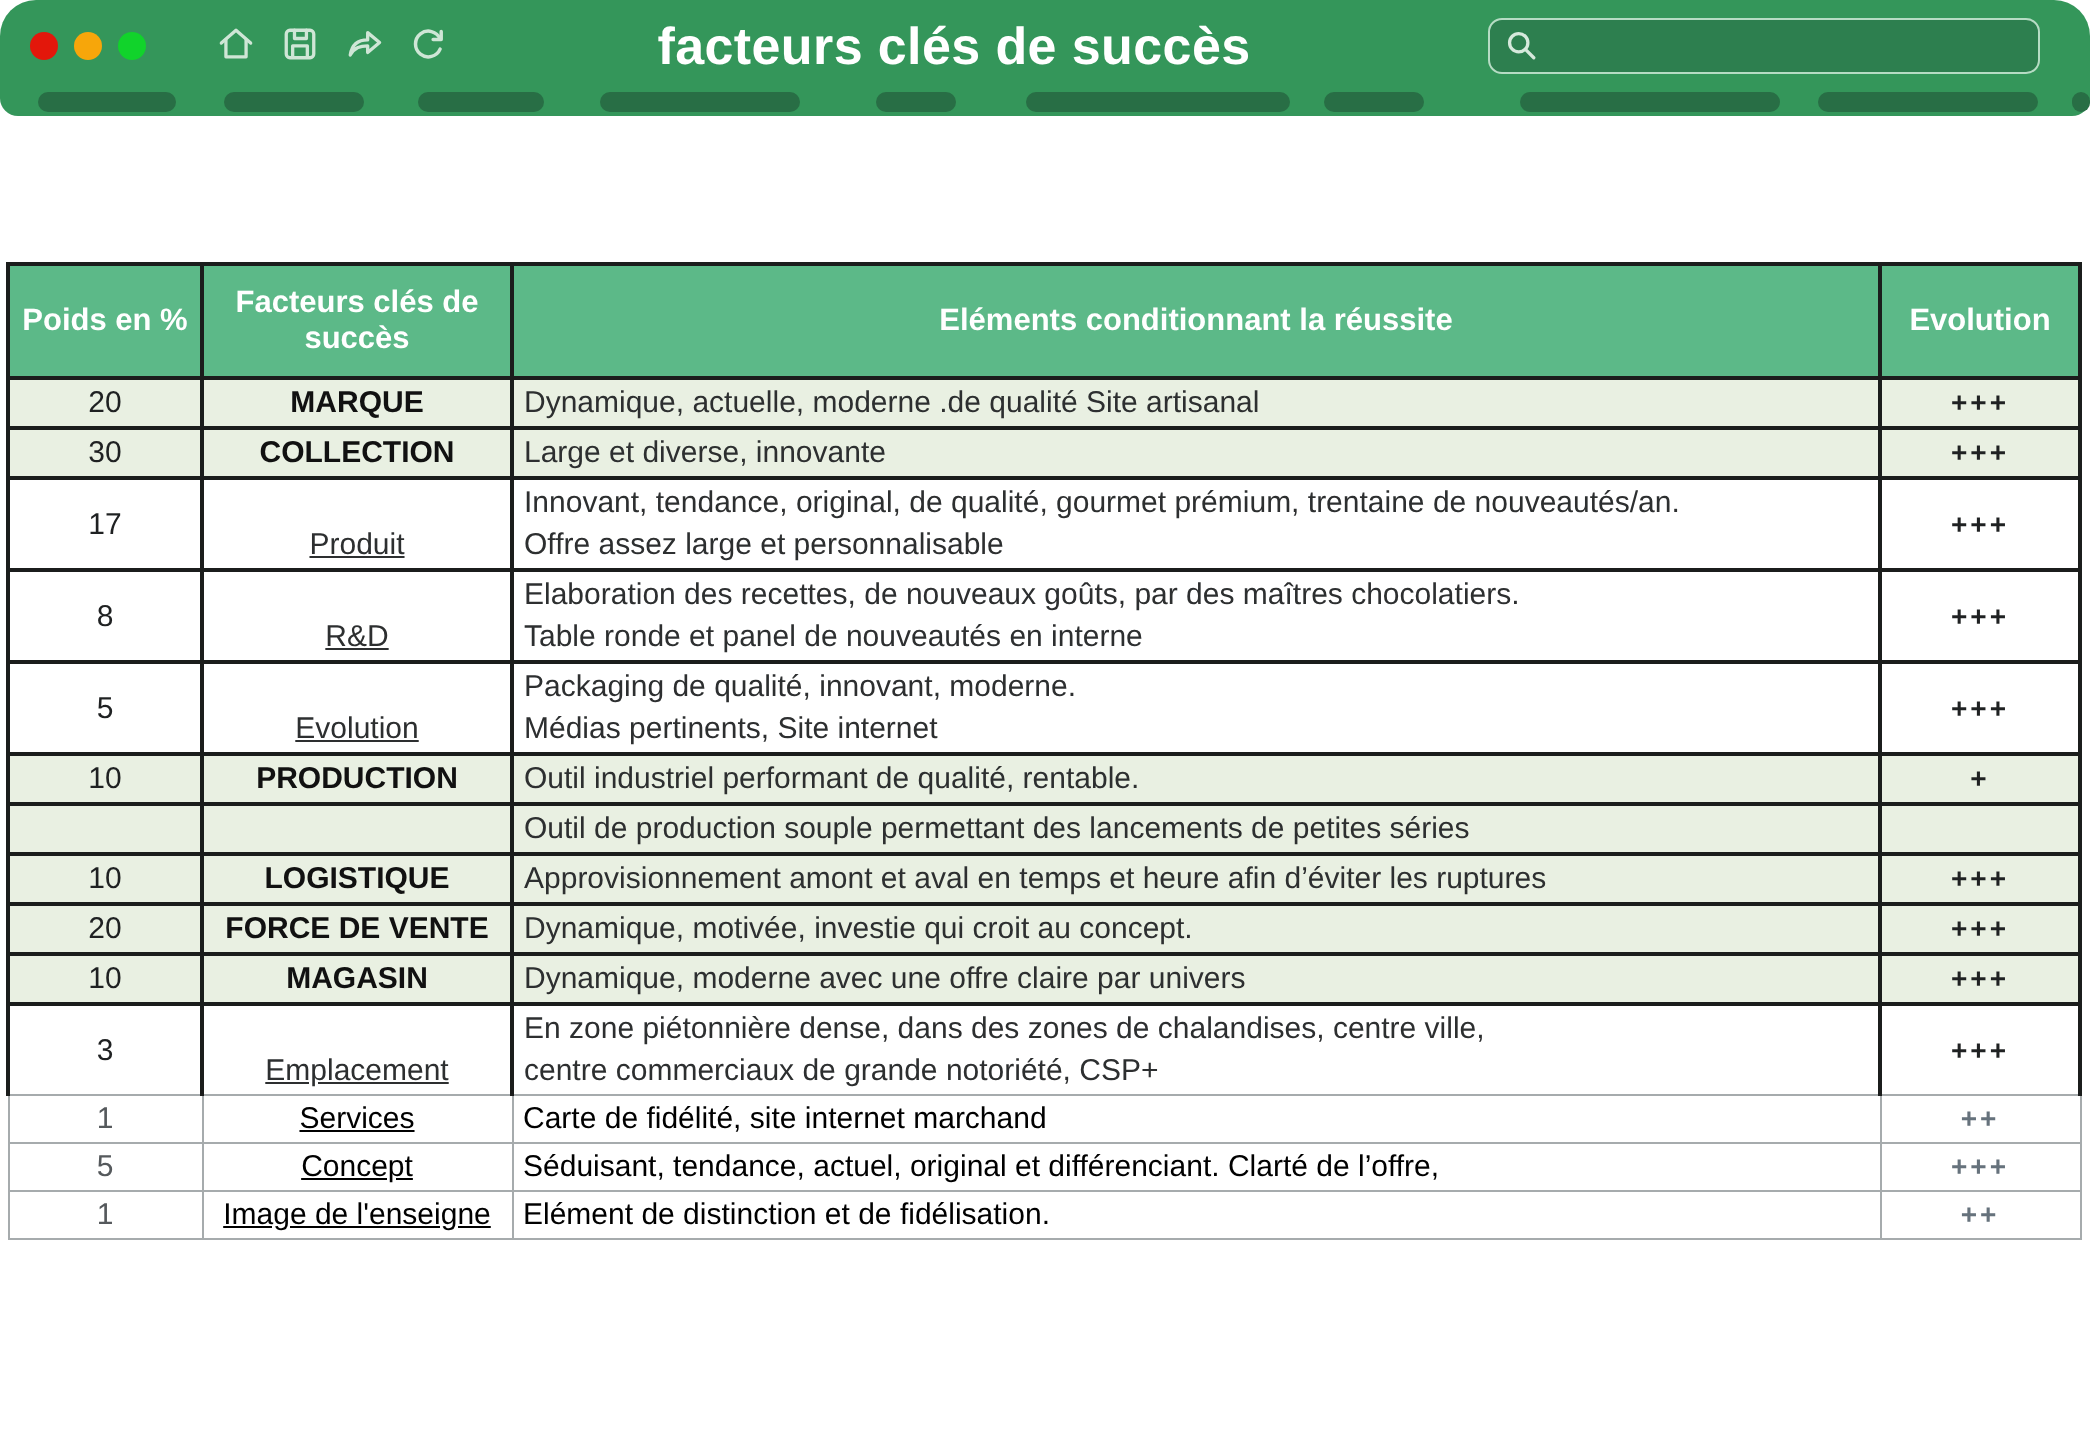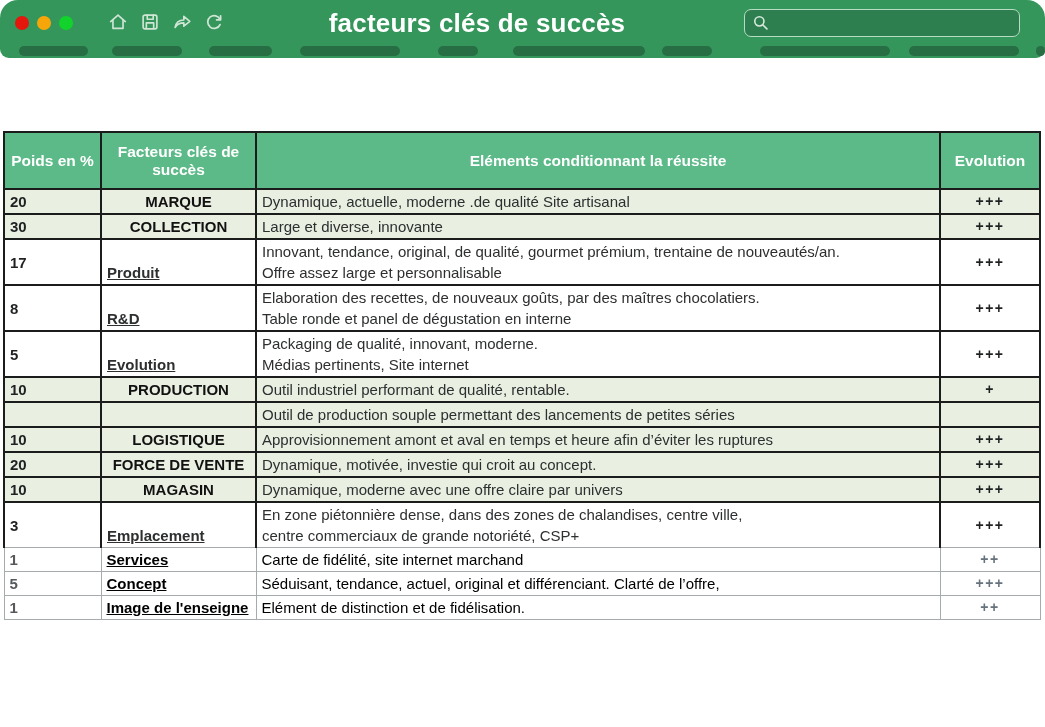--- a/index.html
+++ b/index.html
@@ -50,23 +50,23 @@
   th{
     background:var(--header-green,#5cb988);color:#ffffff;
     font-weight:bold;font-size:15.5px;
     border:2px solid #1b1d1c;height:51px;padding:2px 4px;
     text-align:center;vertical-align:middle;
   }
   td{
     border:2px solid #1b1d1c;padding:1px 5px;line-height:21px;
     color:#2d2f30;vertical-align:middle;overflow:hidden;
   }
-  td.weight{text-align:left;font-weight:bold;color:#1f2122;}
+  td.weight{text-align:center;font-weight:normal;color:#1f2122;}
   td.factor.category{font-weight:bold;color:#111111;text-align:center;}
-  td.factor.sub{text-align:left;vertical-align:bottom;font-weight:bold;}
+  td.factor.sub{text-align:center;vertical-align:bottom;}
   td.factor.sub span{text-decoration:underline;cursor:pointer;}
   td.elements div{white-space:nowrap;overflow:hidden;}
   td.evolution{text-align:center;font-weight:600;letter-spacing:1.5px;font-size:14px;color:#1f2122;}
   tr.shaded td{background:var(--row-green,#e9f0e2);}
   tr.muted td{border:1px solid #a6abad;color:#000000;}
   tr.muted td.weight{color:#55595c;}
   tr.muted td.evolution{color:#66727c;}
   tr.pre-muted td{border-bottom:1px solid #a6abad;}
 </style>
 </head>
@@ -165,21 +165,21 @@
               <div>Innovant, tendance, original, de qualité, gourmet prémium, trentaine de nouveautés/an.</div>
               <div>Offre assez large et personnalisable</div>
             </td>
             <td class="evolution">+++</td>
           </tr>
           <tr>
             <td class="weight">8</td>
             <td class="factor sub"><span>R&amp;D</span></td>
             <td class="elements">
               <div>Elaboration des recettes, de nouveaux goûts, par des maîtres chocolatiers.</div>
-              <div>Table ronde et panel de dégustation en interne</div>
+              <div>Table ronde et panel de nouveautés en interne</div>
             </td>
             <td class="evolution">+++</td>
           </tr>
           <tr>
             <td class="weight">5</td>
             <td class="factor sub"><span>Evolution</span></td>
             <td class="elements">
               <div>Packaging de qualité, innovant, moderne.</div>
               <div>Médias pertinents, Site internet</div>
             </td>

